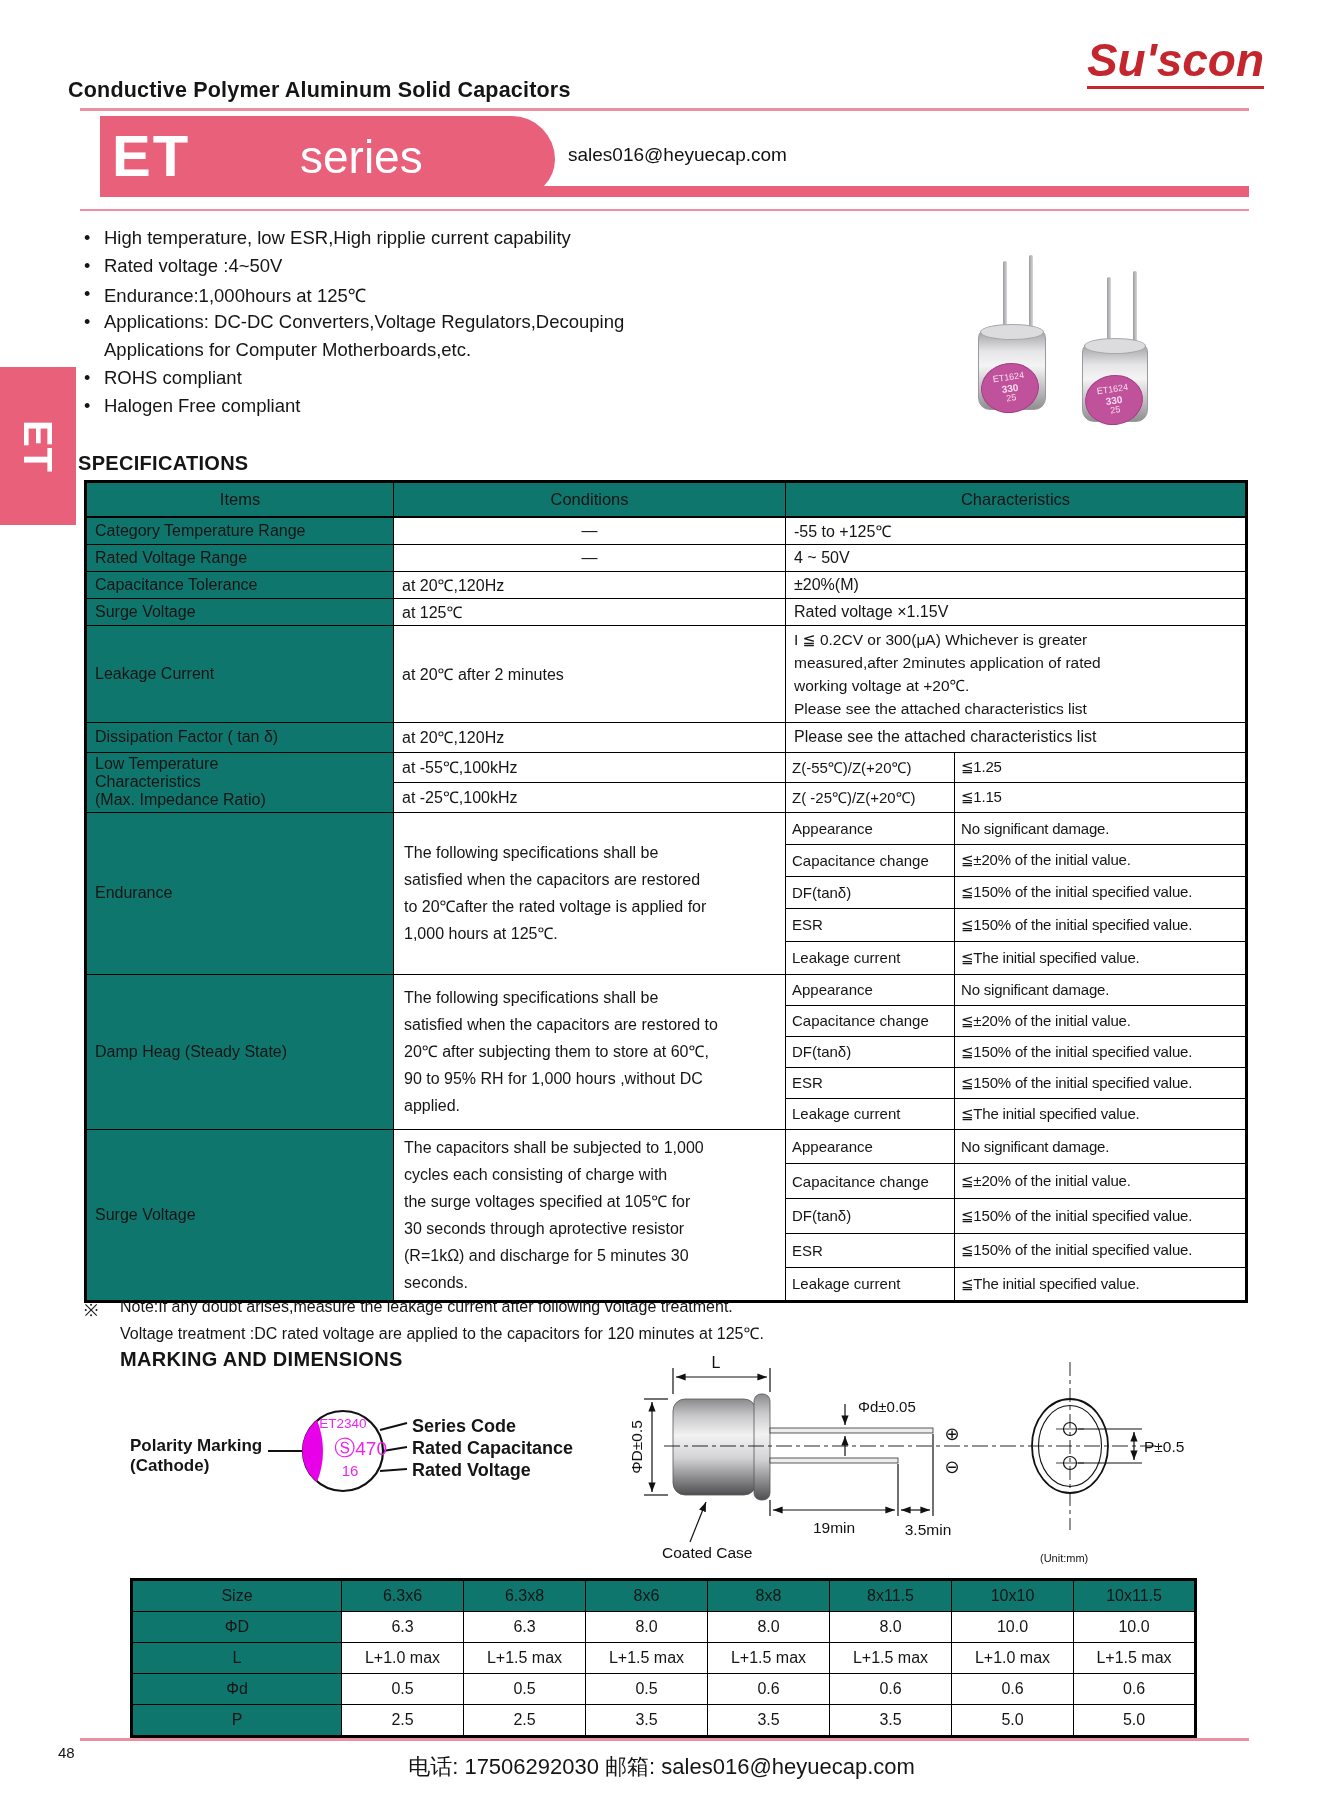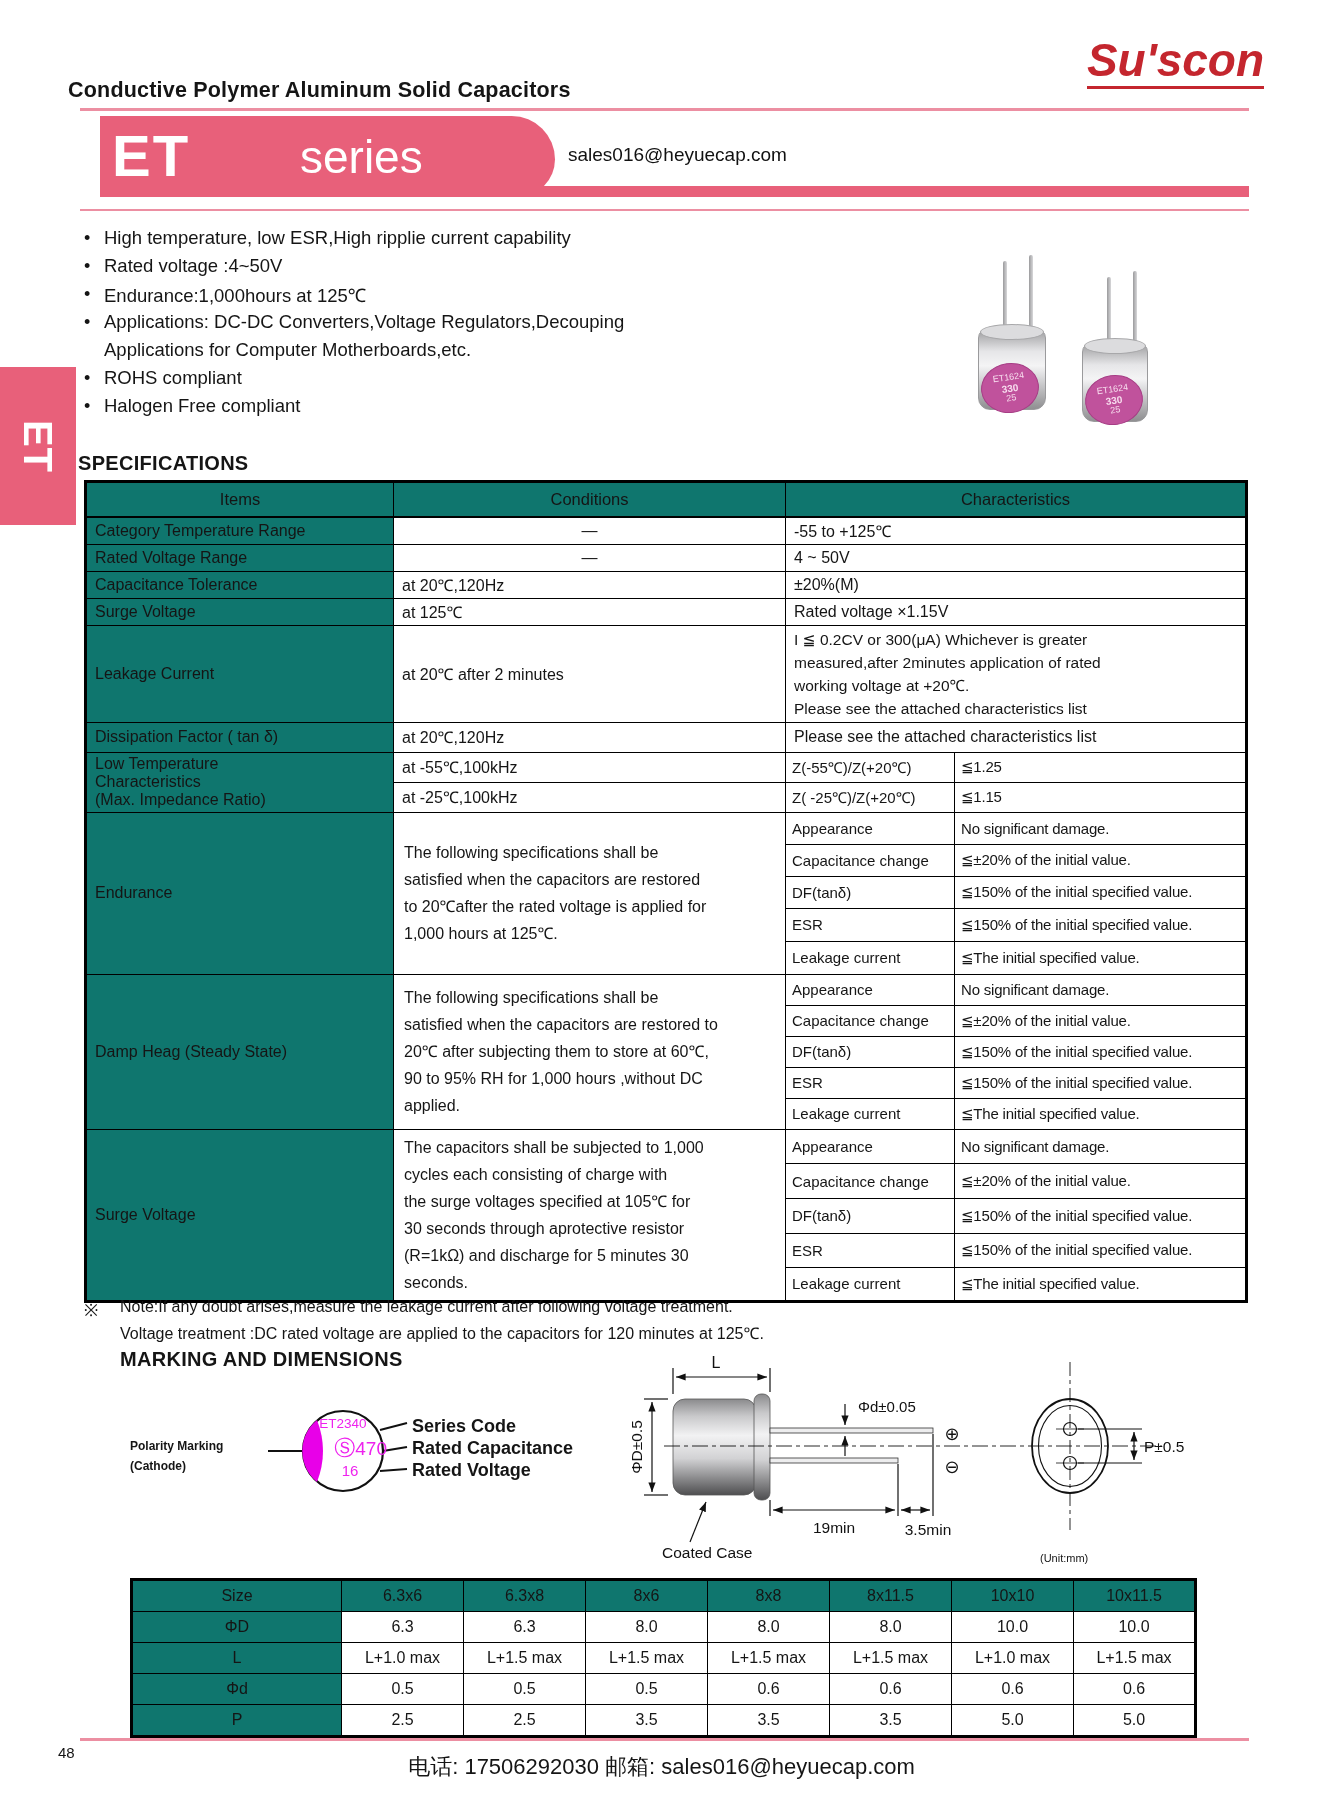--- a/index.html
+++ b/index.html
@@ -58,21 +58,21 @@
   .spec td.sub-lbl{font-size:15px;padding-left:6px;}
   .spec td.sub-val{font-size:15px;letter-spacing:-0.2px;padding-left:6px;}
 
   
   .note-sym{left:84px;top:1298px;font-size:17px;}
   .note1{left:120px;top:1298px;font-size:16px;}
   .note2{left:120px;top:1322px;font-size:16px;}
 
   
   .mark-heading{left:78px;top:1348px;margin-left:42px;}
-  .polarity{left:130px;top:1436px;font-size:12px;font-weight:bold;line-height:20px;}
+  .polarity{left:130px;top:1436px;font-size:17px;font-weight:bold;line-height:20px;}
   .disc-code{left:303px;top:1416px;width:80px;text-align:center;font-size:13.5px;color:#EE22EE;}
   .disc-mid{left:303px;top:1434px;width:84px;text-align:right;color:#EE22EE;white-space:nowrap;}
   .disc-mid .logo{font-size:21px;} .disc-mid .capv{font-size:19px;}
   .disc-volt{left:330px;top:1462px;width:40px;text-align:center;font-size:15px;color:#EE22EE;}
   .callout{left:412px;font-size:18px;font-weight:bold;}
   .co1{top:1416px;} .co2{top:1438px;} .co3{top:1460px;}
 
   .unit-note{left:1040px;top:1552px;width:154px;text-align:left;font-size:11px;}
 
   

